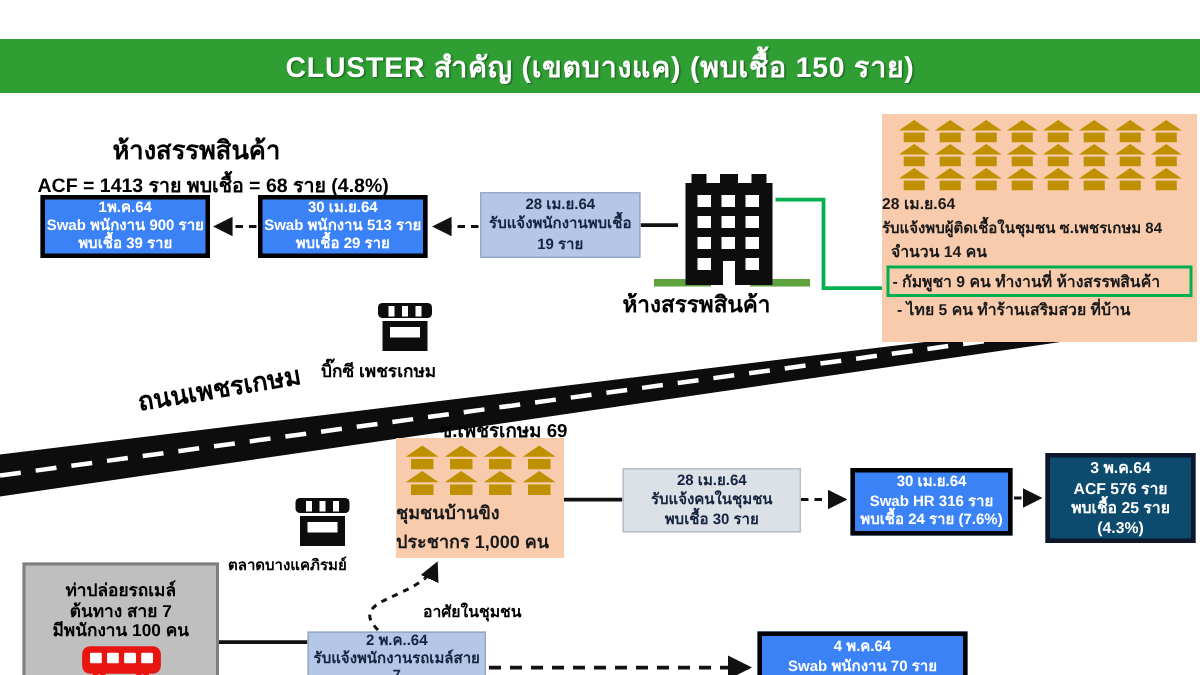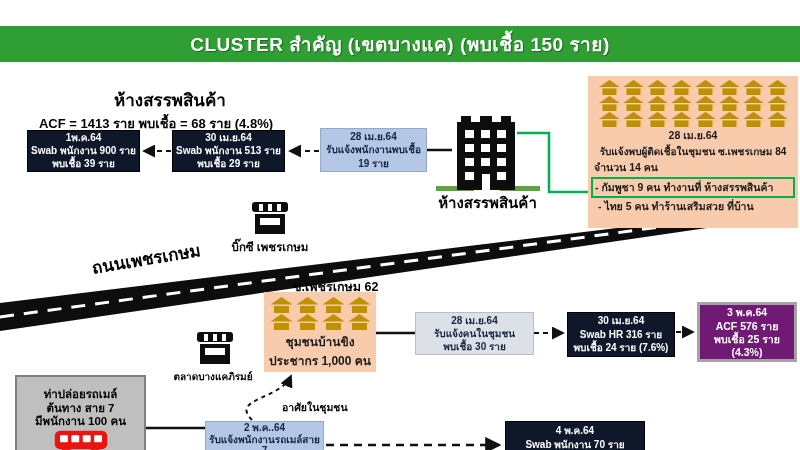--- a/index.html
+++ b/index.html
@@ -6,29 +6,29 @@
   body{font-family:"Liberation Sans","DejaVu Sans",sans-serif;background:#fff;}
   .stage{position:relative;width:800px;height:450px;background:#fff;overflow:hidden;margin-top:26px;}
   .abs{position:absolute;}
   .header{left:0;top:0;width:800px;height:36px;background:#2f9e33;display:flex;align-items:center;justify-content:center;z-index:5;}
   .header .title{color:#fff;font-size:19px;font-weight:700;letter-spacing:.5px;text-shadow:1px 1px 1px rgba(0,0,0,.35);}
   .footer{left:0;top:442px;width:800px;height:6px;background:#dbe7f2;z-index:5;}
 
   svg.layer{position:absolute;left:0;top:0;width:800px;height:450px;z-index:1;}
 
   .box{position:absolute;z-index:3;display:flex;flex-direction:column;justify-content:space-evenly;text-align:center;line-height:1.15;box-sizing:border-box;}
-  .gbox{background:#0f172a;border:1px solid #000000;color:#fff;font-size:10px;font-weight:700;}
+  .gbox{background:#3b82f6;border:3px solid #000000;color:#fff;font-size:10px;font-weight:700;}
   .bbox{background:#B4C7E7;border:1px solid #97a8c8;color:#15243f;font-size:10px;font-weight:700;}
   .dbox{background:#DCE1E8;border:1px solid #b7bec9;color:#15243f;font-size:10px;font-weight:700;}
-  .rbox{background:#701a75;border:3px solid #a3a3a3;color:#fff;font-size:10.5px;font-weight:700;}
+  .rbox{background:#0c4a6e;border:3px solid #0f172a;color:#fff;font-size:10.5px;font-weight:700;}
   .graybox{background:#BFBFBF;border:2px solid #7f7f7f;color:#000;font-size:11.5px;font-weight:700;justify-content:flex-end;}
   .obox{background:#F8CBAD;color:#1a1a1a;font-weight:700;z-index:3;position:absolute;box-sizing:border-box;}
 
   .lbl{position:absolute;z-index:4;color:#000;}
-  .c{text-align:center;}
+  .c{text-align:left;}
 
   .house-row{display:flex;justify-content:center;gap:3px;margin-top:1px;}
   .house{width:21px;height:15px;fill:#BF9000;}
   .community .house{width:23px;height:16px;}
 
   .hl{border:2.5px solid #00B050;margin:1px 3px 0 3px;padding:0 2px;text-align:left;font-size:10.5px;background:#F8CBAD;}
   .oline{font-size:10.5px;}
   .oleft{text-align:left;padding-left:6px;}
 
   .road-label{transform:rotate(-9.5deg);transform-origin:left center;font-size:17px;font-weight:700;z-index:2;}
@@ -226,21 +226,21 @@
   <svg class="abs" style="left:248px;top:176px;width:44px;height:36px;z-index:3;" viewBox="0 0 44 36">
     <rect x="4" y="0" width="36" height="10" rx="3" fill="#0d0d0d"></rect>
     <rect x="11" y="2" width="4" height="7" fill="#fff"></rect>
     <rect x="20" y="2" width="4" height="7" fill="#fff"></rect>
     <rect x="29" y="2" width="4" height="7" fill="#fff"></rect>
     <rect x="7" y="12" width="30" height="20" fill="#0d0d0d"></rect>
     <rect x="12" y="16" width="20" height="7" fill="#fff"></rect>
   </svg>
   <div class="lbl c" style="left:214px;top:212px;width:112px;font-size:11.5px;font-weight:700;">บิ๊กซี  เพชรเกษม</div>
 
-  <div class="lbl" style="left:293px;top:251px;font-size:12.5px;font-weight:700;">ซ.เพชรเกษม 62</div>
+  <div class="lbl" style="left:293px;top:251px;font-size:12.5px;font-weight:700;">ซ.เพชรเกษม 69</div>
 
   <div class="obox community c" style="left:264px;top:266px;width:112px;height:80px;padding-top:4px;">
     <div>
         <div class="house-row">
           <svg class="house" viewBox="0 0 22 16">
             <polygon points="11,0 22,7.5 0,7.5"></polygon>
             <rect x="3.5" y="9" width="15" height="7"></rect>
           </svg>
           <svg class="house" viewBox="0 0 22 16">
             <polygon points="11,0 22,7.5 0,7.5"></polygon>

